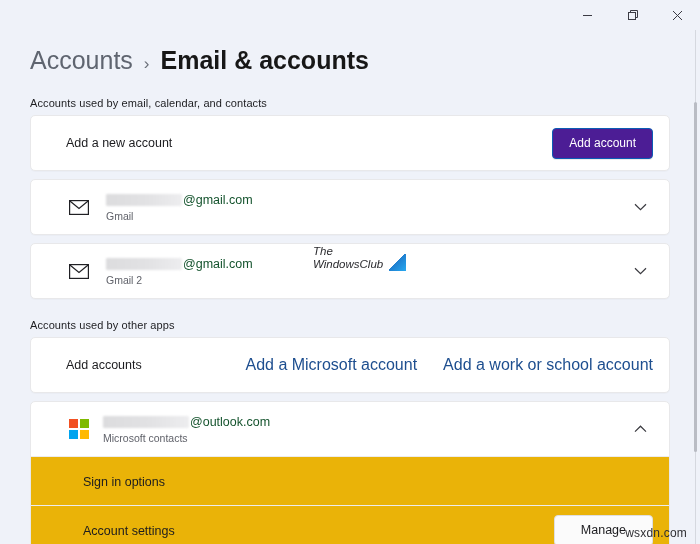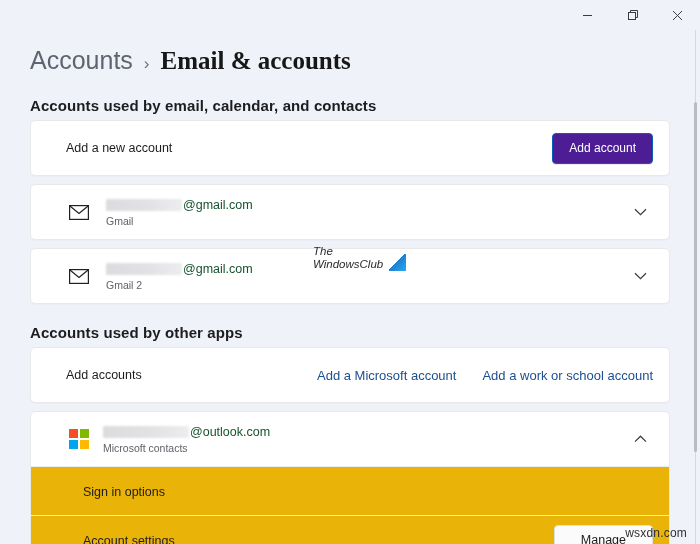--- a/index.html
+++ b/index.html
@@ -49,27 +49,26 @@
     font-weight: 400;
   }
   .crumb-sep {
     color: #6b707a;
     font-size: 17px;
     font-weight: 400;
   }
   .crumb-current {
     color: #171717;
     font-weight: 700;
-    font-family: Liberation Serif, serif;
   }
 
   .section-label {
     margin: 17px 0 6px 30px;
-    font-size: 15px;
-    font-weight: 700;
+    font-size: 11px;
+    font-weight: 400;
     color: #1d1d20;
     letter-spacing: .1px;
   }
   .section-label.second {
     margin-top: 20px;
   }
 
   
   .cards {
     margin: 0 30px 0 30px;
@@ -181,21 +180,21 @@
     background: #fbfbfb;
     color: #1c1c1f;
     font-size: 12.5px;
     border: 1px solid #dfdfe1;
     border-radius: 4px;
     padding: 7px 26px 8px 26px;
     cursor: default;
   }
 
   .link {
-    font-size: 13px;
+    font-size: 16px;
     color: #1d4e8f;
     text-decoration: none;
     cursor: default;
   }
 
   .value-text {
     font-size: 12.5px;
     color: #53555c;
   }
 

